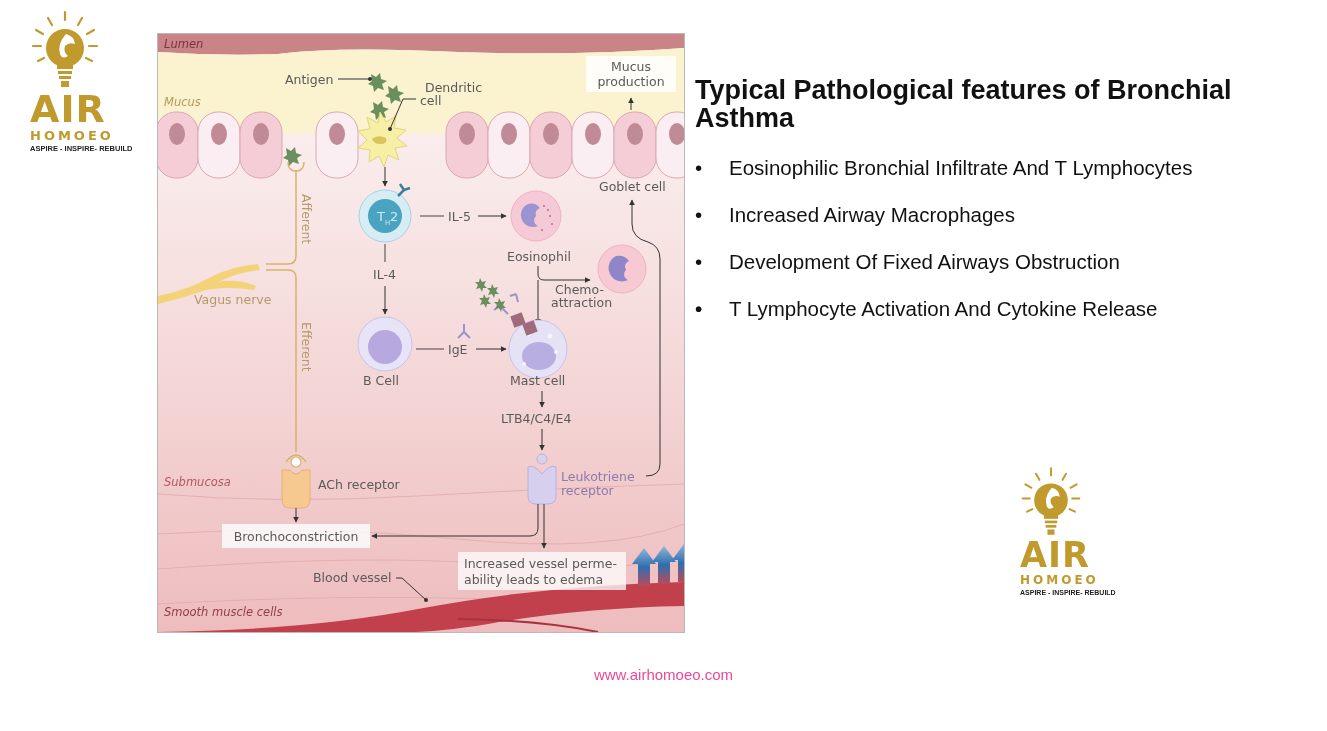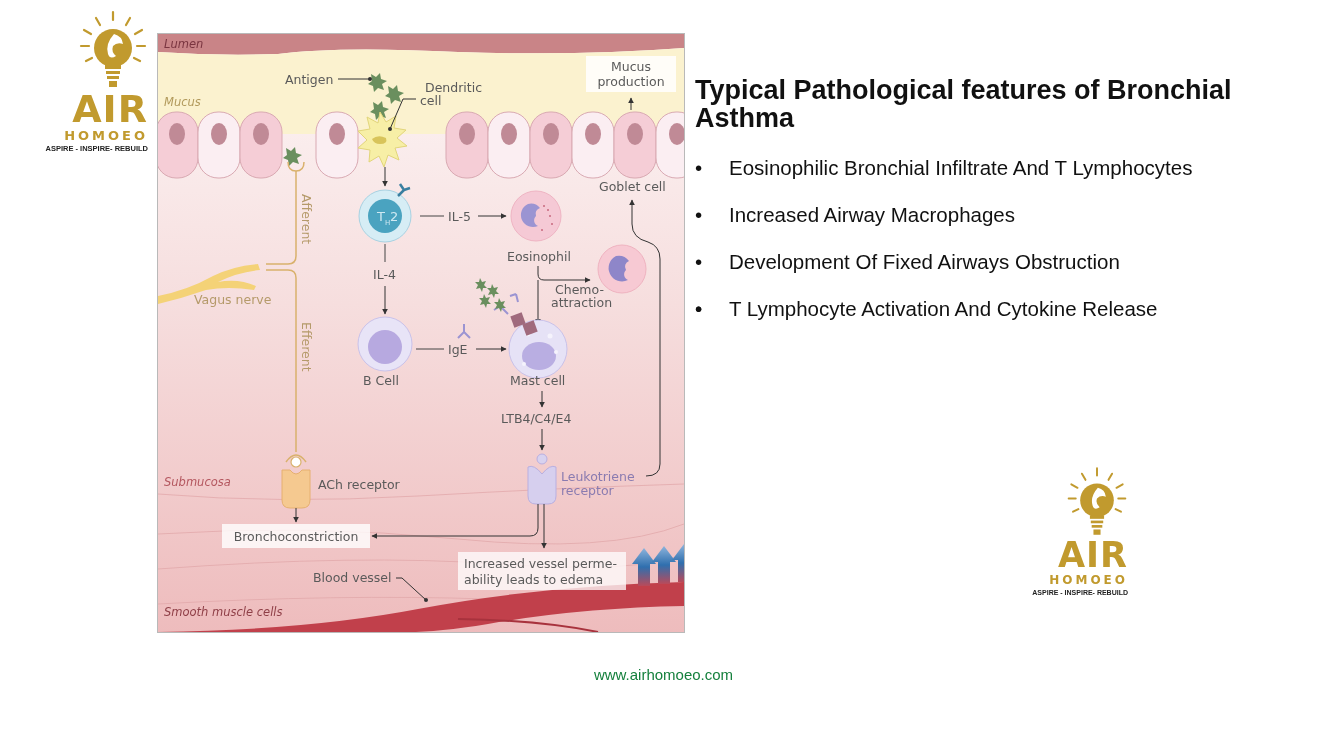--- a/index.html
+++ b/index.html
@@ -1,17 +1,17 @@
 <!DOCTYPE html>
 <html><head>
 <meta charset="utf-8">
 <style>
   html, body { margin:0; padding:0; }
   body { width:1327px; height:731px; background:#ffffff; position:relative; overflow:hidden; font-family:"DejaVu Sans", sans-serif; }
-  .logo { position:absolute; text-align:right; color:#c19a2e; }
+  .logo { position:absolute; text-align:left; color:#c19a2e; }
   .logo .word { font-family:"DejaVu Sans", sans-serif; font-weight:bold; letter-spacing:1px; }
   .logo .sub { font-weight:bold; letter-spacing:3px; }
   .logo .tag { color:#222; font-family:"Liberation Sans", sans-serif; font-weight:bold; white-space:nowrap; }
   #logo-top { left:30px; top:10px; width:118px; }
   #logo-top .word { font-size:38px; line-height:38px; margin-top:-4px; }
   #logo-top .sub { font-size:13px; line-height:16px; }
   #logo-top .tag { font-size:7.5px; line-height:10px; }
   #logo-bottom { left:1020px; top:466px; width:108px; }
   #logo-bottom .word { font-size:35px; line-height:35px; margin-top:-4px; }
   #logo-bottom .sub { font-size:12px; line-height:15px; }
@@ -21,21 +21,21 @@
   #figure svg { display:block; }
   .dlabel { font-family:"DejaVu Sans", sans-serif; fill:#5a5a5a; font-size:12.5px; }
   .region { font-family:"DejaVu Sans", sans-serif; font-style:italic; font-size:11.5px; }
   .nerve { font-family:"DejaVu Sans", sans-serif; fill:#b59a6a; font-size:12.5px; }
 
   #content { position:absolute; left:695px; top:76px; width:610px; font-family:"Liberation Sans", sans-serif; color:#111; }
   #content h1 { margin:0 0 12px 0; font-size:27px; font-weight:bold; line-height:28px; }
   #content ul { list-style:none; margin:0; padding:0; }
   #content li { position:relative; padding-left:34px; font-size:20.5px; line-height:47px; }
   #content li .bullet { position:absolute; left:0; top:0; }
-  #footer { position:absolute; left:0; width:1327px; top:666px; text-align:center; color:#15803d; font-family:"Liberation Sans", sans-serif; font-size:15px; }
+  #footer { position:absolute; left:0; width:1327px; top:666px; text-align:center; color:#ec4899; font-family:"Liberation Sans", sans-serif; font-size:15px; }
 </style>
 </head>
 <body>
 
 <div id="logo-top" class="logo">
   <svg width="70" height="80" viewBox="0 0 70 80">
     <g stroke="#c19a2e" stroke-width="2.2" stroke-linecap="round">
       <line x1="35" y1="2" x2="35" y2="10"></line>
       <line x1="18" y1="8" x2="22" y2="15"></line>
       <line x1="52" y1="8" x2="48" y2="15"></line>

